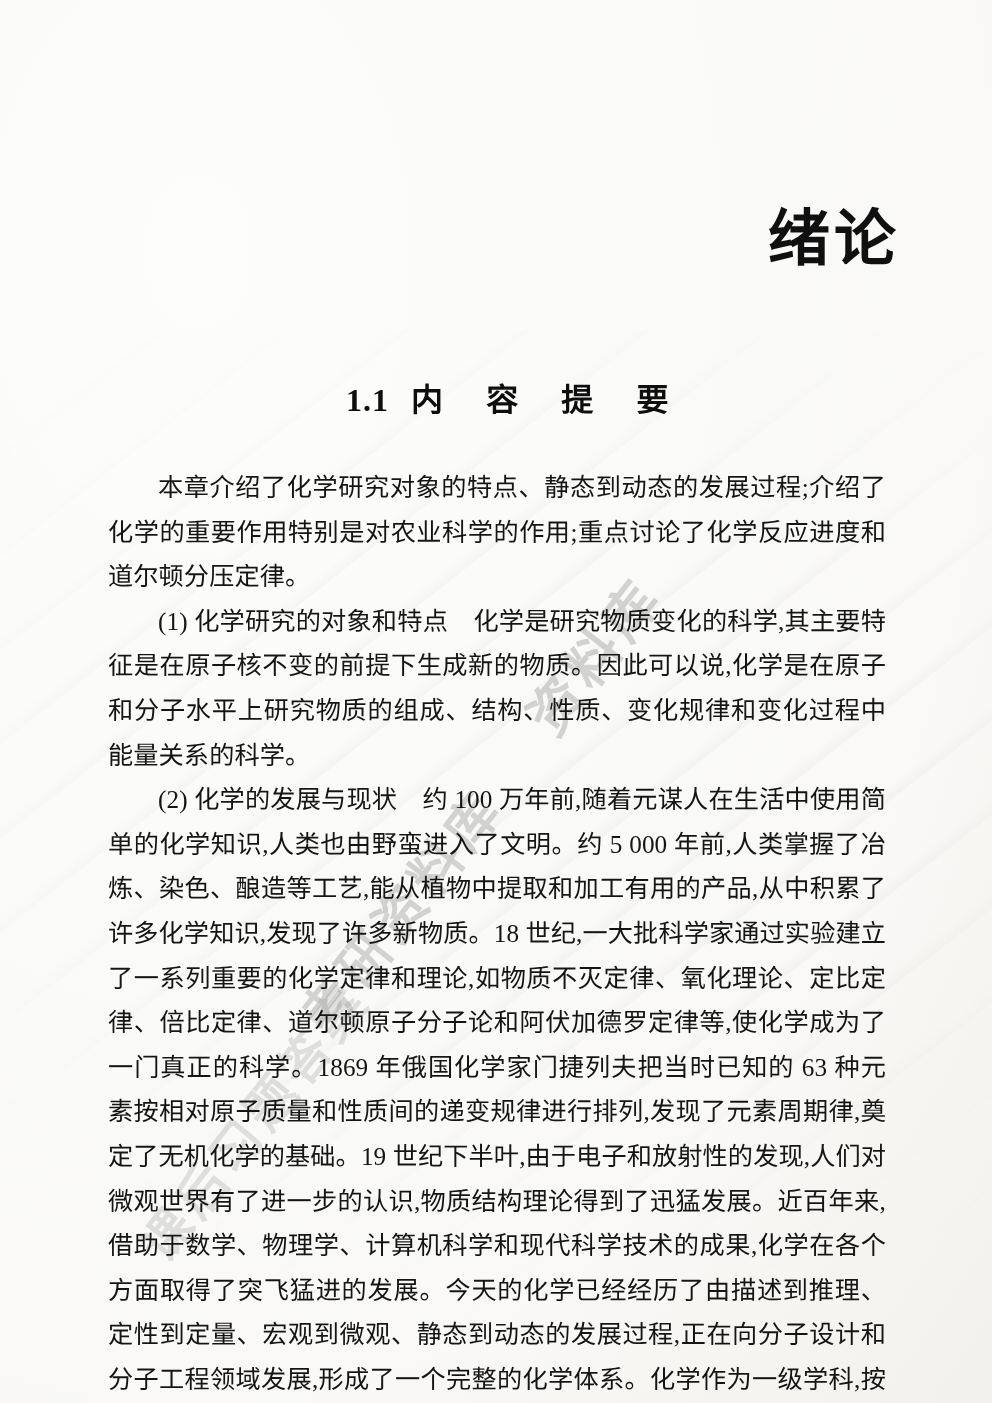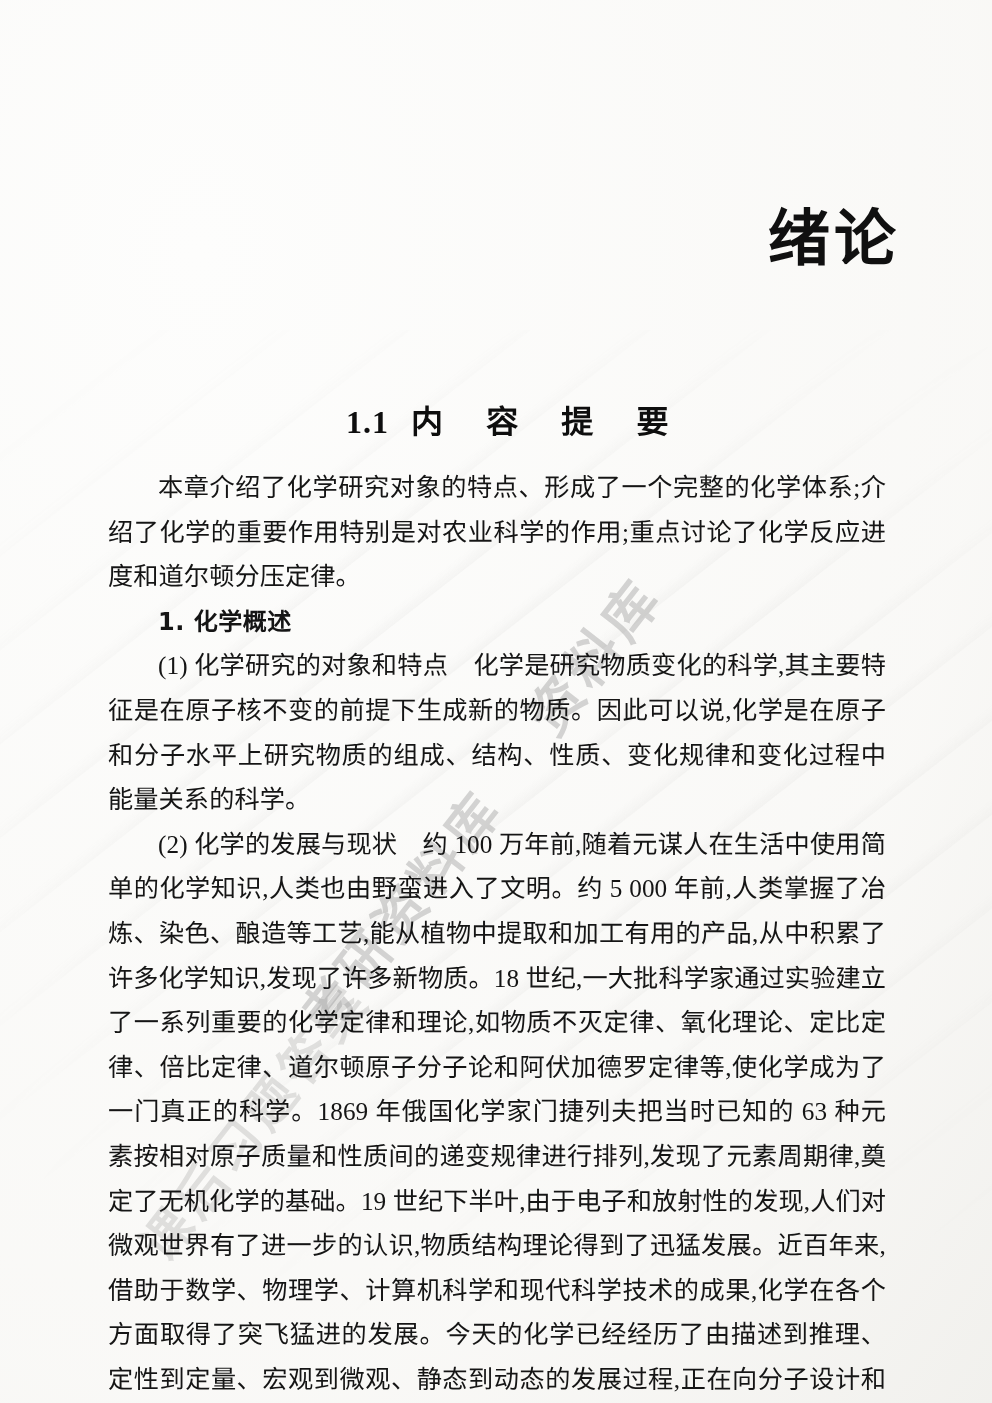--- a/index.html
+++ b/index.html
@@ -84,21 +84,21 @@
     font-size: 62px;
     line-height: 1;
     letter-spacing: 4px;
     color: #101010;
   }
 
   
   .section-heading {
     position: absolute;
     left: 346px;
-    top: 376px;
+    top: 354px;
     font-family: "Liberation Serif", "DejaVu Serif", serif;
     font-weight: bold;
     font-size: 32px;
     line-height: 1.2;
     color: #0e0e0e;
     white-space: nowrap;
   }
   .section-heading .num {
     letter-spacing: 1px;
     margin-right: 22px;
@@ -149,21 +149,20 @@
 
   <div class="content">
 
     <h1 class="chapter-title">绪论</h1>
 
     <h2 class="section-heading">
       <span class="num">1.1</span><span class="zh">内 容 提 要</span>
     </h2>
 
     <div class="body-block">
-      <p class="para">本章介绍了化学研究对象的特点、形成了一个完整的化学体系;介绍了化学的重要作用特别是对农业科学的作用;重点讨论了化学反应进度和道尔顿分压定律。</p>
-      <p class="para sub-heading">1. 化学概述</p>
+      <p class="para">本章介绍了化学研究对象的特点、静态到动态的发展过程;介绍了化学的重要作用特别是对农业科学的作用;重点讨论了化学反应进度和道尔顿分压定律。</p>
       <p class="para">(1) 化学研究的对象和特点　化学是研究物质变化的科学,其主要特征是在原子核不变的前提下生成新的物质。因此可以说,化学是在原子和分子水平上研究物质的组成、结构、性质、变化规律和变化过程中能量关系的科学。</p>
       <p class="para">(2) 化学的发展与现状　约 100 万年前,随着元谋人在生活中使用简单的化学知识,人类也由野蛮进入了文明。约 5 000 年前,人类掌握了冶炼、染色、酿造等工艺,能从植物中提取和加工有用的产品,从中积累了许多化学知识,发现了许多新物质。18 世纪,一大批科学家通过实验建立了一系列重要的化学定律和理论,如物质不灭定律、氧化理论、定比定律、倍比定律、道尔顿原子分子论和阿伏加德罗定律等,使化学成为了一门真正的科学。1869 年俄国化学家门捷列夫把当时已知的 63 种元素按相对原子质量和性质间的递变规律进行排列,发现了元素周期律,奠定了无机化学的基础。19 世纪下半叶,由于电子和放射性的发现,人们对微观世界有了进一步的认识,物质结构理论得到了迅猛发展。近百年来,借助于数学、物理学、计算机科学和现代科学技术的成果,化学在各个方面取得了突飞猛进的发展。今天的化学已经经历了由描述到推理、定性到定量、宏观到微观、静态到动态的发展过程,正在向分子设计和分子工程领域发展,形成了一个完整的化学体系。化学作为一级学科,按研究对象或目的不同,又细分为:无机化学、分析化学、有机化学、物理化学、高分子物理与化学等二级学科。20 世纪后半叶,特别是近 20 多年来,化学的发展日新月异,形成了许多应用化学的新分支和边缘学科,如工业化学、农业化学、地球化学、药物化学、放射化学、激光化学、核化学、环境化学、天体化学、宇宙化学和化学信息学等。</p>
 
     </div>
 
   </div>
 </div>
 
 </body></html>

